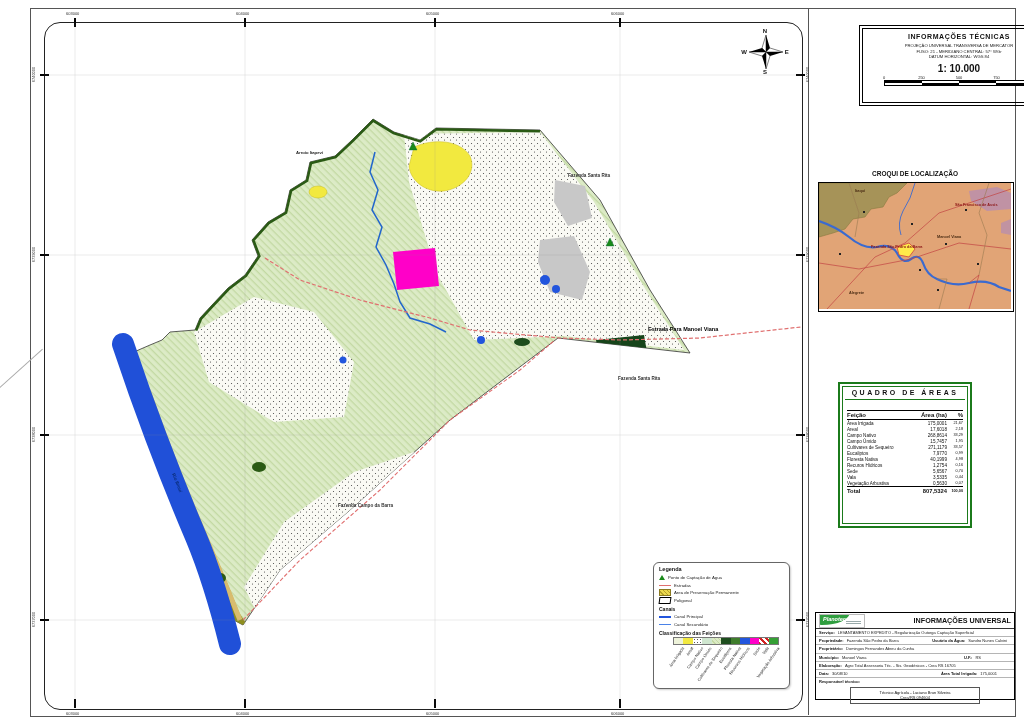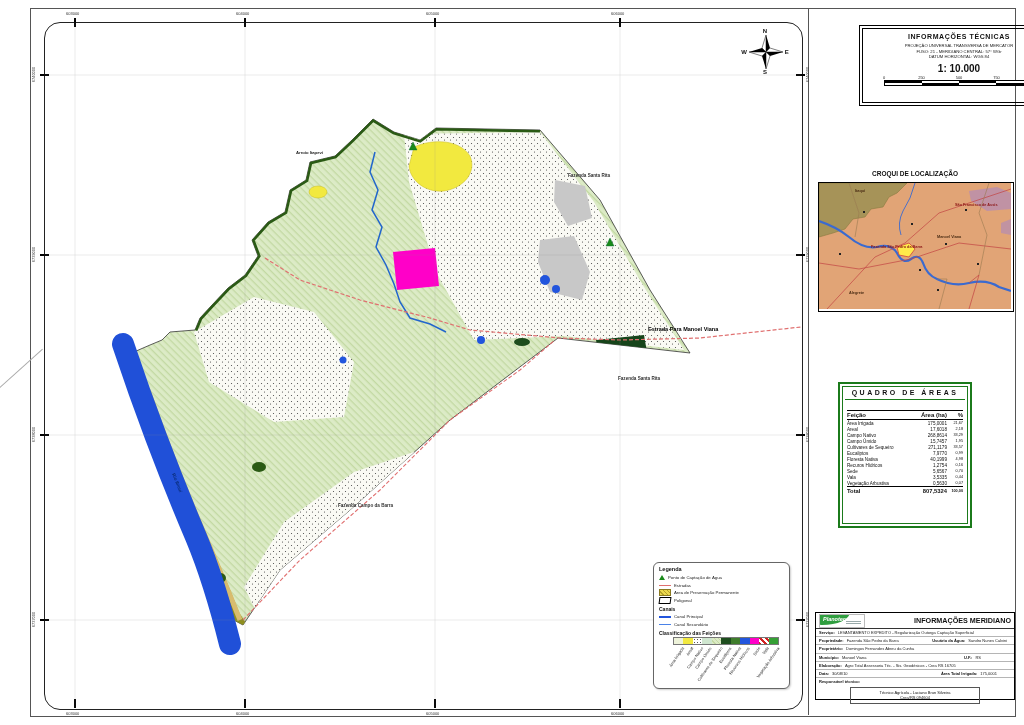--- a/index.html
+++ b/index.html
@@ -473,21 +473,21 @@
   </div>
 
   <div class="abs cad-box">
     <div class="cad-head">
       <div class="logo">
         <div class="swoosh"></div>
         <span class="lname">Planotec</span>
         <span class="lbar1"></span>
         <span class="lbar2"></span>
       </div>
-      <span class="cad-title">INFORMAÇÕES MERIDIANO</span>
+      <span class="cad-title">INFORMAÇÕES UNIVERSAL</span>
     </div>
     <div class="cad-row">
       <span class="lab">Serviço:</span>
       <span class="val grow">LEVANTAMENTO EXPEDITO - Regularização Outorga Captação Superficial</span>
     </div>
     <div class="cad-row">
       <span class="lab">Propriedade:</span>
       <span class="val grow">Fazenda São Pedro da Barra</span>
       <span class="lab">Usuário da Água:</span>
       <span class="val">Sandro Nunes Calvini</span>

